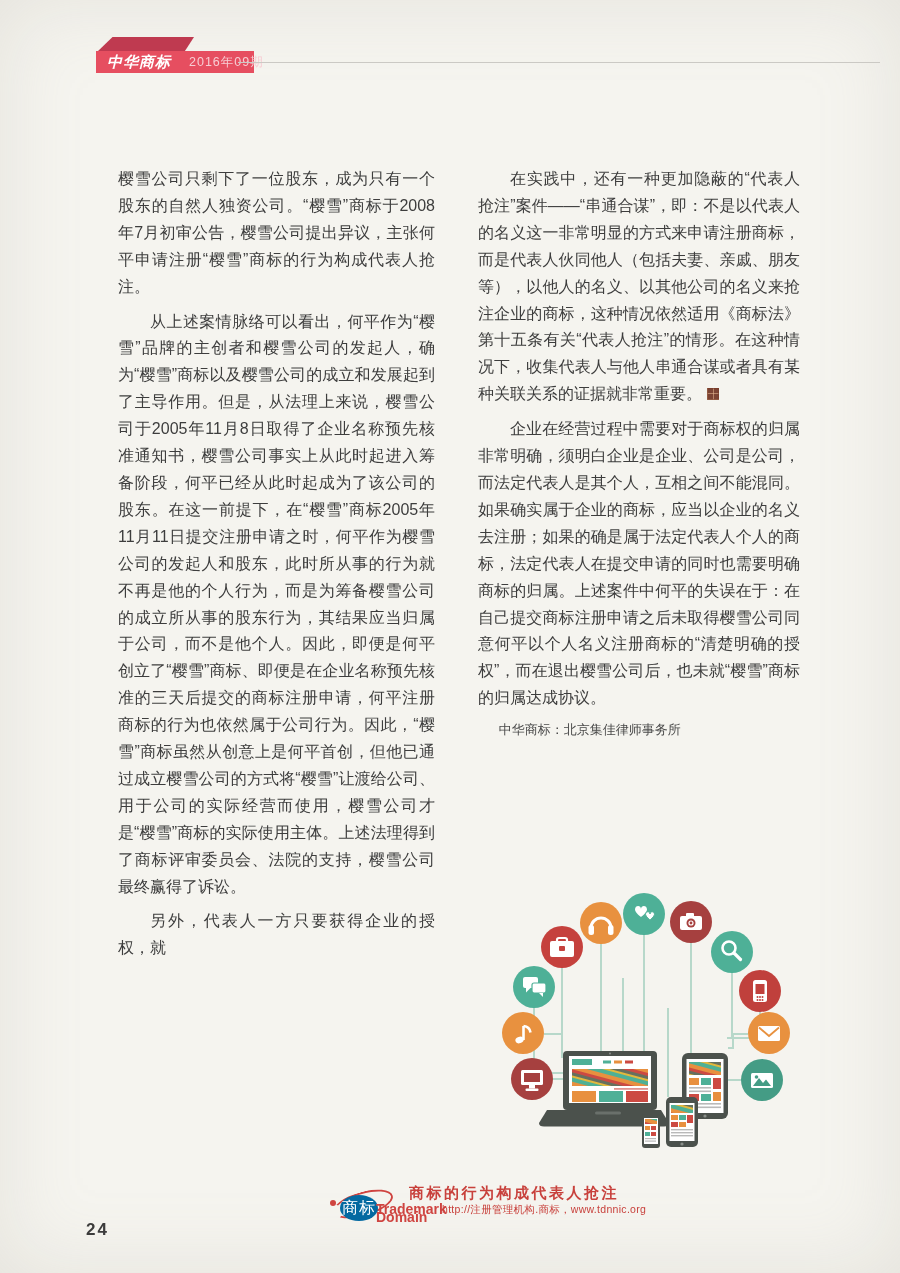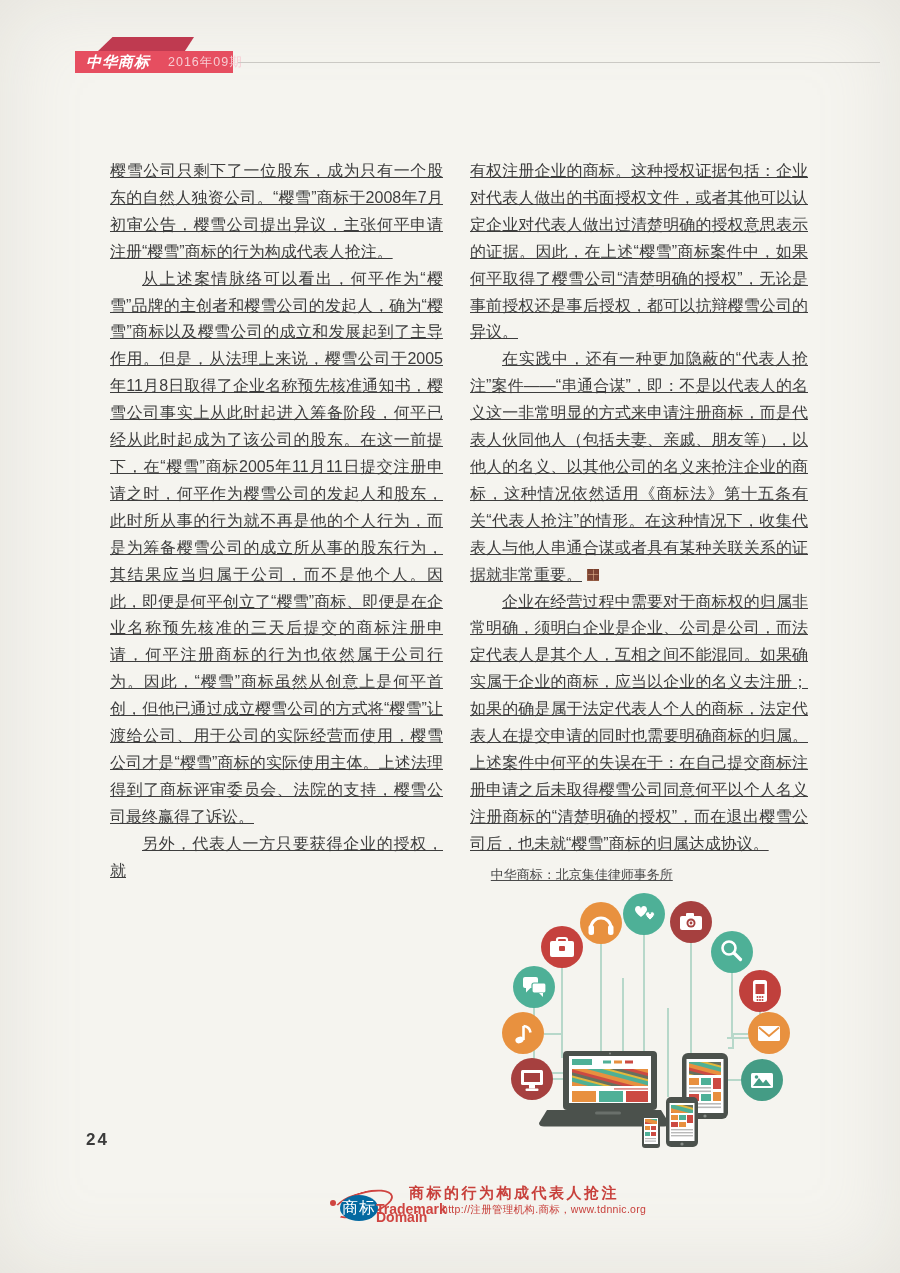--- a/index.html
+++ b/index.html
@@ -3,45 +3,45 @@
 <meta charset="utf-8">
 <style>
   html,body{margin:0;padding:0;}
   body{background:#e8e6e1;font-family:"Liberation Sans",sans-serif;}
   .page{position:relative;width:900px;height:1273px;margin:0 auto;background:#f5f4ef;
         box-shadow:inset 0 0 80px rgba(175,170,155,0.22);overflow:hidden;color:#3d3d3d;}
 
   
   .ribbon-fold{position:absolute;left:97px;top:37px;width:97px;height:15px;background:#bf3a50;
                clip-path:polygon(0 100%,16% 0,100% 0,90% 100%);}
-  .ribbon{position:absolute;left:75px;top:51px;width:158px;height:22px;background:#e64e60;
+  .ribbon{position:absolute;left:96px;top:51px;width:158px;height:22px;background:#e64e60;
           display:flex;align-items:center;padding-left:11px;box-sizing:border-box;}
   .ribbon-title{font-family:"DejaVu Serif",serif;font-style:italic;font-weight:bold;
                 color:#ffffff;font-size:15px;letter-spacing:1px;white-space:nowrap;}
   .ribbon-issue{color:#f7ccd2;font-size:12.5px;margin-left:18px;letter-spacing:1px;white-space:nowrap;}
   .header-rule{position:absolute;left:238px;top:62px;width:642px;height:1px;background:#cbc9c4;}
 
   
   .col{position:absolute;top:158px;font-size:16px;line-height:26.9px;text-align:justify;color:#3d3d3d;}
   .col-left{left:110px;width:333px;}
   .col-right{left:470px;width:338px;}
-  .col p{margin:0;text-decoration:underline;}
+  .col p{margin:8px;}
   .indent{text-indent:2em;}
   .author-line{margin-top:7px !important;font-size:13px;line-height:20px;color:#4a4a4a;
                padding-left:1.6em;font-family:"DejaVu Serif",serif;}
   .seal{display:inline-block;width:12px;height:12px;background:#7c4333;margin-left:5px;vertical-align:-1px;
         background-image:linear-gradient(90deg,rgba(232,186,148,.55) 1px,transparent 1px),
                          linear-gradient(0deg,rgba(232,186,148,.55) 1px,transparent 1px);
         background-size:6px 6px;box-shadow:inset 0 0 0 1px rgba(120,60,40,.6);}
 
   
   .illustration{position:absolute;left:483px;top:888px;width:340px;height:285px;}
 
   
-  .page-number{position:absolute;left:86px;top:1130px;font-size:17px;font-weight:bold;
+  .page-number{position:absolute;left:86px;top:1220px;font-size:17px;font-weight:bold;
                letter-spacing:2px;color:#3b3b3b;}
   .footer-logo{position:absolute;left:330px;top:1184px;width:80px;height:38px;}
   .logo-dot{position:absolute;left:0px;top:16px;width:6px;height:6px;border-radius:50%;background:#cf4440;}
   .logo-ring{position:absolute;left:2px;top:8px;width:58px;height:20px;border:2px solid #cf4440;
              border-radius:50%;transform:rotate(-16deg);border-left-color:transparent;}
   .logo-ellipse{position:absolute;left:10px;top:11px;width:38px;height:26px;background:#0369a1;
                 border-radius:50%;color:#fff;font-size:16px;display:flex;align-items:center;
                 justify-content:center;letter-spacing:1px;}
   .logo-name{position:absolute;left:46px;top:21px;color:#cf4440;font-weight:bold;
              font-size:14px;line-height:8px;white-space:nowrap;}
@@ -61,21 +61,20 @@
   </div>
   <div class="header-rule"></div>
 
   <div class="col col-left">
     <p>樱雪公司只剩下了一位股东，成为只有一个股东的自然人独资公司。“樱雪”商标于2008年7月初审公告，樱雪公司提出异议，主张何平申请注册“樱雪”商标的行为构成代表人抢注。</p>
     <p class="indent">从上述案情脉络可以看出，何平作为“樱雪”品牌的主创者和樱雪公司的发起人，确为“樱雪”商标以及樱雪公司的成立和发展起到了主导作用。但是，从法理上来说，樱雪公司于2005年11月8日取得了企业名称预先核准通知书，樱雪公司事实上从此时起进入筹备阶段，何平已经从此时起成为了该公司的股东。在这一前提下，在“樱雪”商标2005年11月11日提交注册申请之时，何平作为樱雪公司的发起人和股东，此时所从事的行为就不再是他的个人行为，而是为筹备樱雪公司的成立所从事的股东行为，其结果应当归属于公司，而不是他个人。因此，即便是何平创立了“樱雪”商标、即便是在企业名称预先核准的三天后提交的商标注册申请，何平注册商标的行为也依然属于公司行为。因此，“樱雪”商标虽然从创意上是何平首创，但他已通过成立樱雪公司的方式将“樱雪”让渡给公司、用于公司的实际经营而使用，樱雪公司才是“樱雪”商标的实际使用主体。上述法理得到了商标评审委员会、法院的支持，樱雪公司最终赢得了诉讼。</p>
     <p class="indent">另外，代表人一方只要获得企业的授权，就</p>
   </div>
 
   <div class="col col-right">
-    <p>有权注册企业的商标。这种授权证据包括：企业对代表人做出的书面授权文件，或者其他可以认定企业对代表人做出过清楚明确的授权意思表示的证据。因此，在上述“樱雪”商标案件中，如果何平取得了樱雪公司“清楚明确的授权”，无论是事前授权还是事后授权，都可以抗辩樱雪公司的异议。</p>
     <p class="indent"><span>在实践中，还有一种更加隐蔽的“代表人抢注”案件——“串通合谋”，即：不是以代表人的名义这一非常明显的方式来申请注册商标，而是代表人伙同他人（包括夫妻、亲戚、朋友等），以他人的名义、以其他公司的名义来抢注企业的商标，这种情况依然适用《商标法》第十五条有关“代表人抢注”的情形。在这种情况下，收集代表人与他人串通合谋或者具有某种关联关系的证据就非常重要。</span><span class="seal"></span></p>
     <p class="indent">企业在经营过程中需要对于商标权的归属非常明确，须明白企业是企业、公司是公司，而法定代表人是其个人，互相之间不能混同。如果确实属于企业的商标，应当以企业的名义去注册；如果的确是属于法定代表人个人的商标，法定代表人在提交申请的同时也需要明确商标的归属。上述案件中何平的失误在于：在自己提交商标注册申请之后未取得樱雪公司同意何平以个人名义注册商标的“清楚明确的授权”，而在退出樱雪公司后，也未就“樱雪”商标的归属达成协议。</p>
     <p class="author-line">中华商标：北京集佳律师事务所</p>
   </div>
 
   <svg class="illustration" viewBox="0 0 340 285">
     <defs>
       <pattern id="stripes" width="16" height="16" patternUnits="userSpaceOnUse" patternTransform="rotate(105)">
         <rect width="16" height="16" fill="#cc4a42"></rect>
         <rect x="0" width="4" height="16" fill="#4fb095"></rect>

